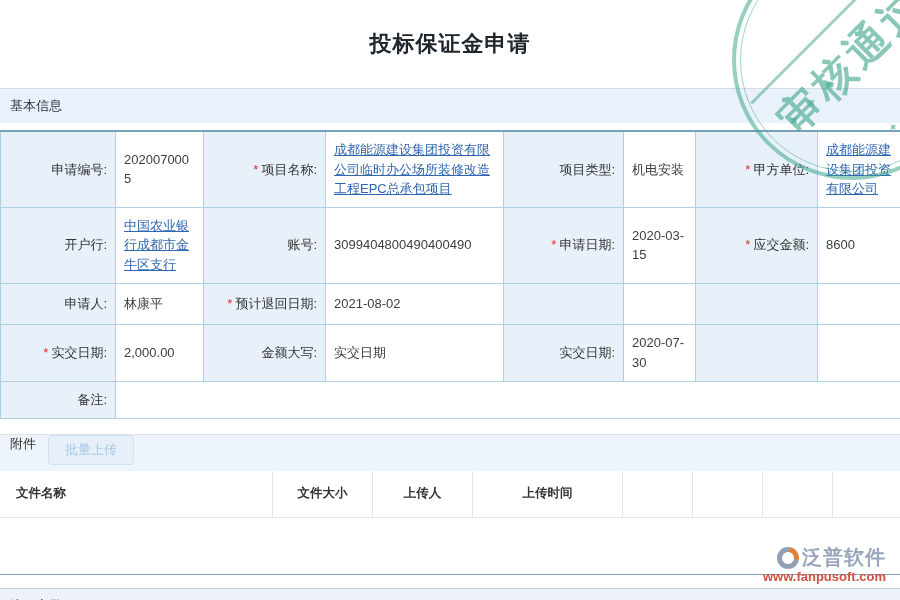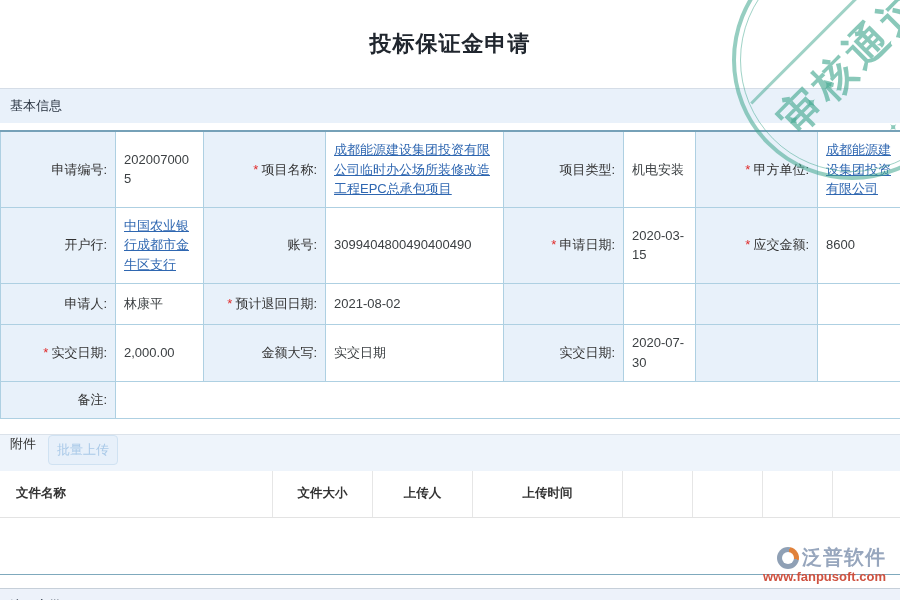--- a/index.html
+++ b/index.html
@@ -23,21 +23,21 @@
     word-break:break-all;overflow:hidden;}
   td.lbl{background:#e8f1fa;text-align:right;color:#333;margin-top:40px;}
   td.val{background:#fff;text-align:left;}
   .req{color:#e02b2b;margin-right:3px;font-size:13px;}
   a.lnk{color:#2f67b1;text-decoration:underline;cursor:pointer;}
 
   
   .attach-bar{border-top:1px solid #dbe2ea;background:#eef4fb;height:36px;display:flex;align-items:flex-start;
     padding-left:10px;font-size:13px;color:#333;}
   .btn-batch{margin-left:12px;background:#e7f0fa;border:1px solid #d0e2f2;border-radius:4px;
-    color:#a9c9e8;font-size:13px;padding:5px 8px;cursor:pointer;font-family:inherit;}
+    color:#a9c9e8;font-size:13px;padding:5px 16px;cursor:pointer;font-family:inherit;}
   .attach-head{display:flex;height:46px;background:#fff;border-bottom:1px solid #e3e3e3;
     font-size:12.5px;font-weight:bold;color:#333;}
   .attach-head .c{display:flex;align-items:center;justify-content:center;border-right:1px solid #e6e6e6;box-sizing:border-box;}
   .attach-head .c.first{justify-content:flex-start;padding-left:16px;}
   .attach-empty{height:56px;background:#fff;}
   .divider-line{border-top:1px solid #7fa9bd;height:0;}
   .gap13{height:13px;background:#fff;}
   .flow-bar{border-top:1px solid #c6cfd9;background:#edf2fa;height:34px;line-height:33px;
     padding-left:10px;font-size:13px;color:#2a3442;}
 

